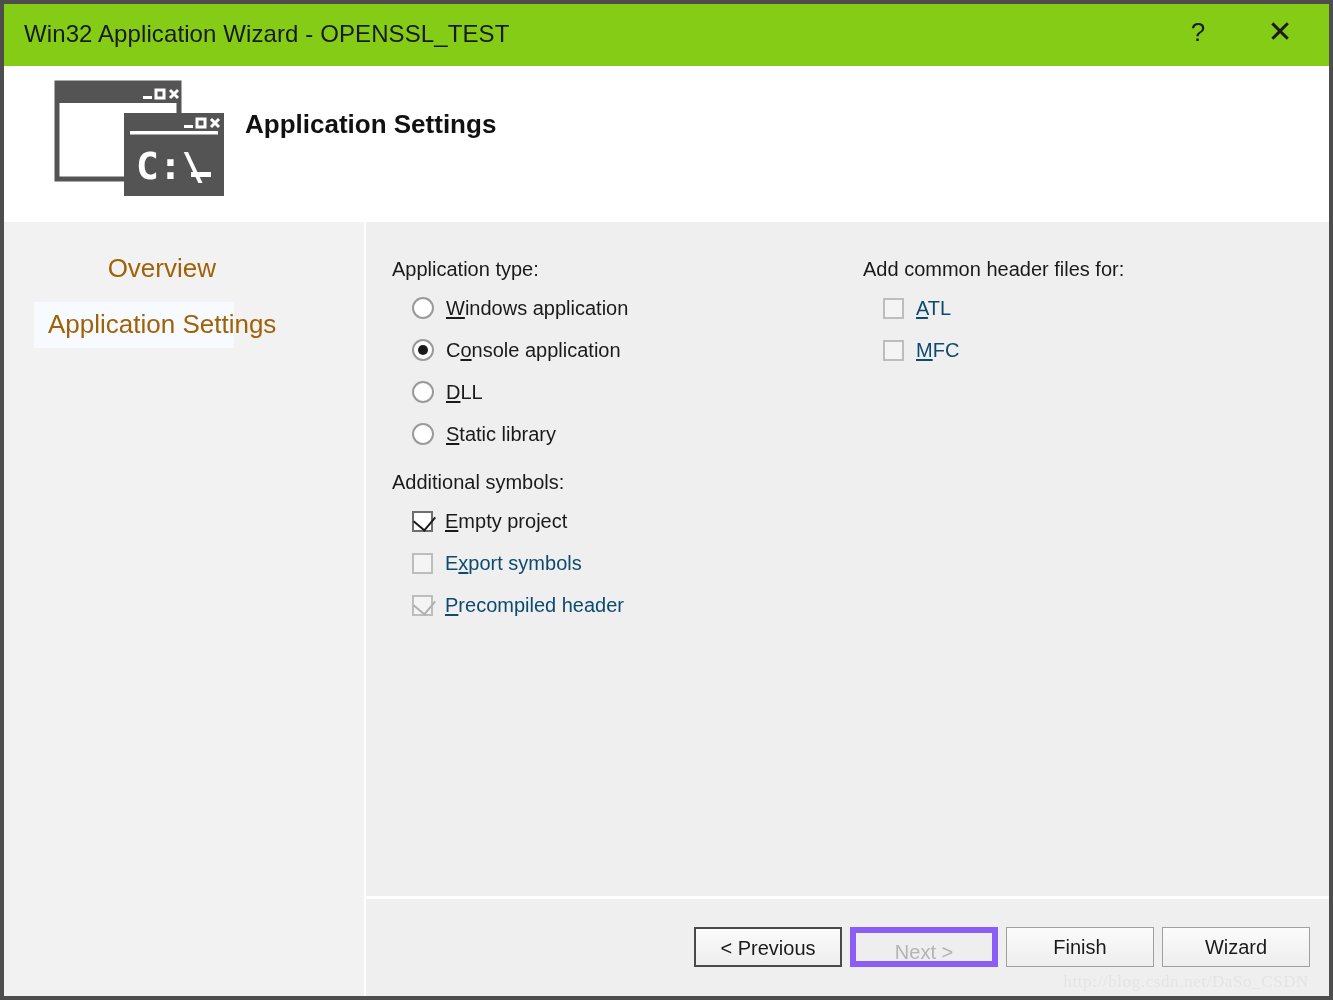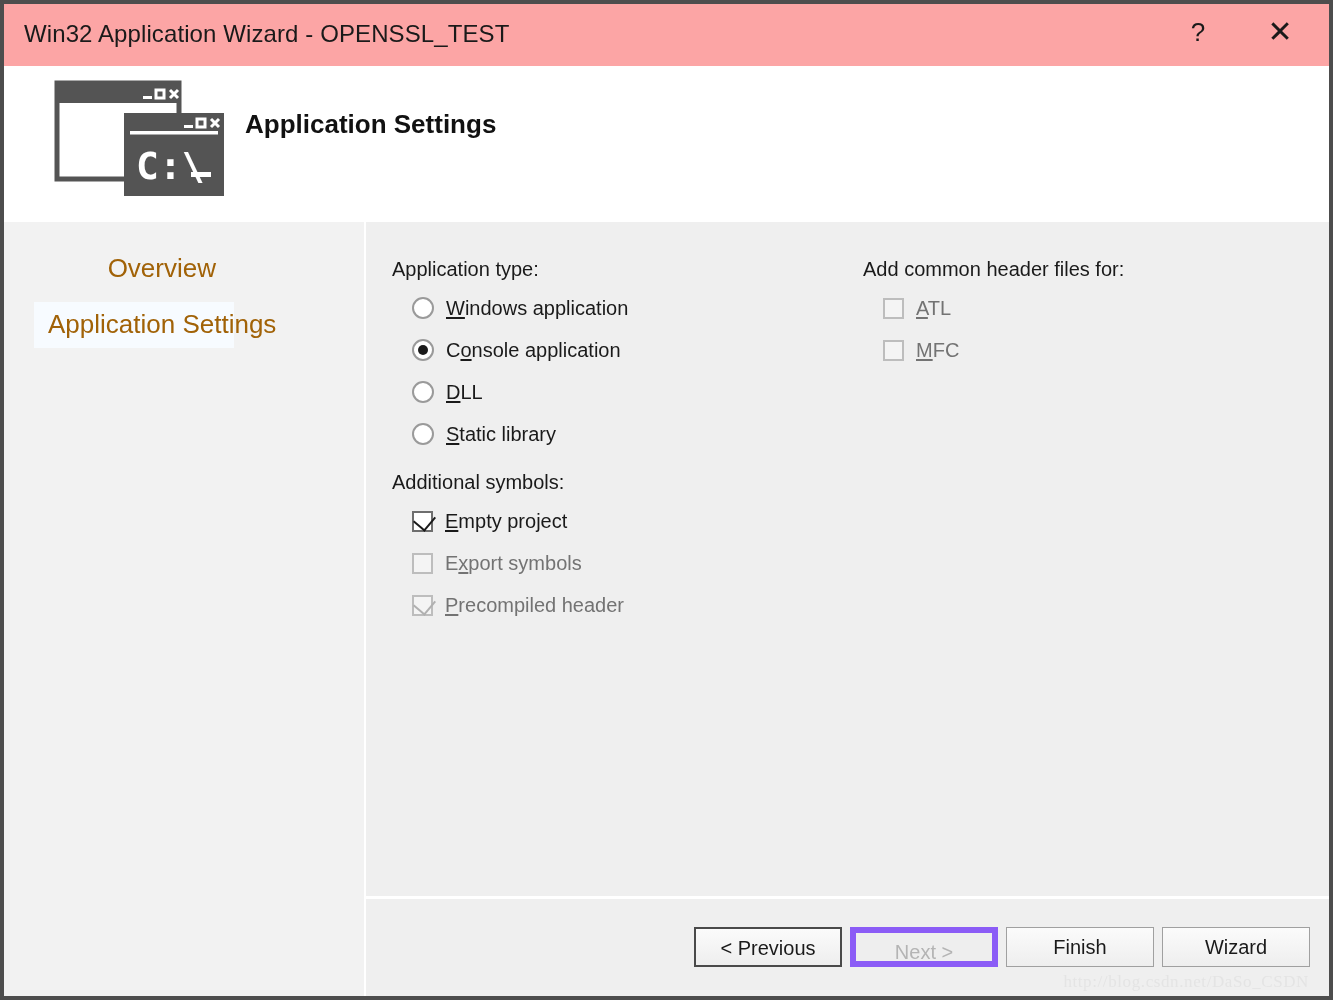--- a/index.html
+++ b/index.html
@@ -26,21 +26,21 @@
     background: #ffffff;
     display: flex;
     flex-direction: column;
   }
 
   
   .titlebar {
     position: relative;
     height: 62px;
     flex: 0 0 62px;
-    background: #fca5a5;
+    background: #84cc16;
     padding-left: 16px;
   }
   .title-text {
     position: absolute;
     left: 20px;
     top: 16px;
     font-size: 24px;
     color: #1a1a1a;
     letter-spacing: 0.1px;
     white-space: nowrap;
@@ -157,21 +157,21 @@
     height: 42px;
     padding-left: 20px;
     cursor: default;
   }
   .opt-label {
     font-size: 20px;
     color: #1a1a1a;
     margin-left: 12px;
     white-space: nowrap;
   }
-  .opt-row.disabled .opt-label { color: #737373; }
+  .opt-row.disabled .opt-label { color: #0c4a6e; }
   .acc { text-decoration: underline; text-underline-offset: 2px; }
 
   
   .radio {
     width: 22px; height: 22px;
     border-radius: 50%;
     border: 2px solid #9a9a9a;
     background: #ffffff;
     box-sizing: border-box;
     position: relative;

